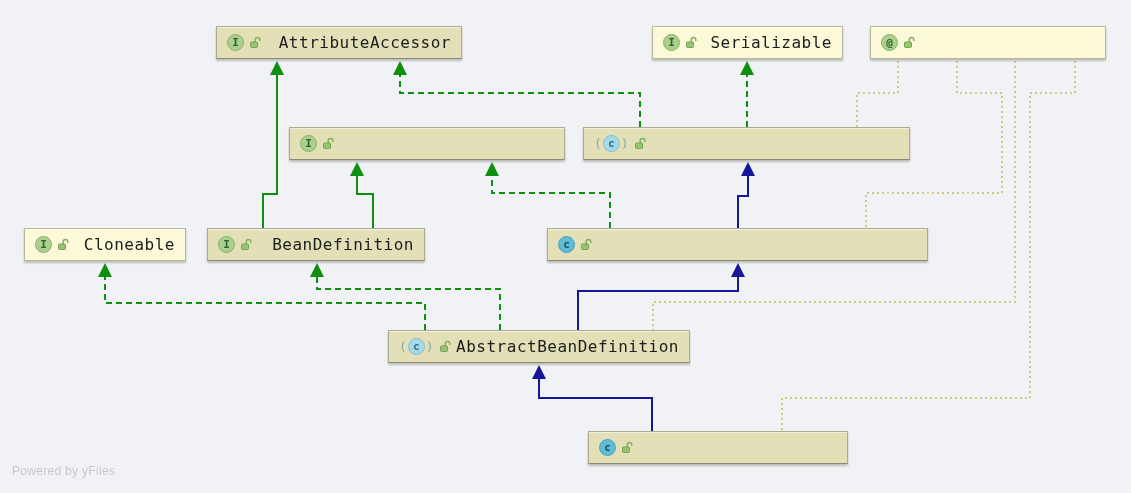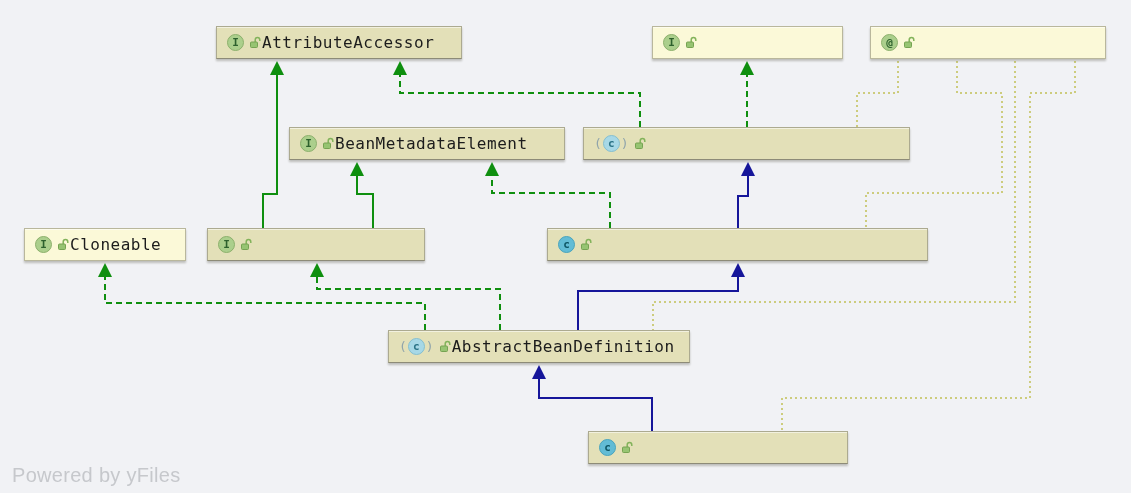--- a/index.html
+++ b/index.html
@@ -11,21 +11,21 @@
   #edges{position:absolute;left:0;top:0;width:1131px;height:493px;pointer-events:none;}
   .node{
     position:absolute;height:33px;display:flex;align-items:center;
     padding:0 10px;box-sizing:border-box;
     border:1px solid #acaa90;border-bottom-color:#8d8b78;
     box-shadow:0 2px 2px rgba(110,110,100,.40), inset 0 1px 0 rgba(255,255,255,.55);
     font-size:16px;color:var(--text,#1c1c1c);white-space:nowrap;
   }
   .node.project{background:var(--project-node-bg,#e3e0b8);}
   .node.library{background:var(--library-node-bg,#fbf9d8);border-color:#b9b79c;}
-  .node .lbl{flex:1;text-align:left;letter-spacing:.5px;}
+  .node .lbl{flex:1;text-align:right;letter-spacing:.5px;}
   .node.selected .lbl{color:var(--selected-text,#2f62bd);}
   
   .ic{
     width:17px;height:17px;border-radius:50%;flex:0 0 auto;
     display:flex;align-items:center;justify-content:center;
     font-size:11px;font-weight:bold;line-height:17px;
   }
   .ic-interface,.ic-annotation{background:#abcf8c;border:1px solid #8cb06c;color:#2d612d;box-sizing:border-box;}
   .ic-class{background:#62bcd5;border:1px solid #49a4bd;color:#0d5564;box-sizing:border-box;}
   .ic-abstract{background:#a7d8e6;border:1px solid #85bfd0;color:#2c7487;box-sizing:border-box;}
@@ -36,21 +36,21 @@
   
   .ln{fill:none;shape-rendering:crispEdges;}
   .ln.green{stroke:var(--extends-edge,#0f8f0f);stroke-width:2;}
   .ln.green.dashed{stroke-dasharray:6,4;}
   .ln.navy{stroke:var(--class-extends-edge,#16169a);stroke-width:2;}
   .ln.olive{stroke:var(--annotation-edge,#cdcc7d);stroke-width:1.5;stroke-dasharray:2,3;}
   .ah.green{fill:var(--extends-edge,#0f8f0f);}
   .ah.navy{fill:var(--class-extends-edge,#16169a);}
   .watermark{
     position:absolute;left:12px;top:464px;font-family:"Liberation Sans",sans-serif;
-    font-size:20px;color:var(--watermark,#c6c8cc);letter-spacing:.3px;
+    font-size:12px;color:var(--watermark,#c6c8cc);letter-spacing:.3px;
   }
 </style>
 </head>
 <body>
 
 <svg id="edges">
 
   <polyline class="ln green" points="263,228 263,194 277,194 277,74"></polyline>
   <polygon class="ah green" points="277,61 270,75 284,75"></polygon>
   <polyline class="ln green" points="373,228 373,194 357,194 357,175"></polyline>
@@ -96,20 +96,21 @@
 <div class="node library" style="left:652px;top:26px;width:191px;">
   <span class="icwrap">
       <span class="ic ic-interface">I</span>
     </span>
   <span class="lock">
       <svg width="13" height="13" viewBox="0 0 13 13">
         <path d="M6.2 6.3 V3.9 a2.3 2.3 0 0 1 4.6 0 V5" fill="none" stroke="#83b35b" stroke-width="1.5"></path>
         <rect x="1.5" y="6" width="7" height="5.5" rx="1" fill="#97c472" stroke="#76a352"></rect>
       </svg>
     </span>
+  <span class="lbl">Serializable</span>
 </div>
 
 <div class="node library" style="left:870px;top:26px;width:236px;">
   <span class="icwrap">
       <span class="ic ic-annotation">@</span>
     </span>
   <span class="lock">
       <svg width="13" height="13" viewBox="0 0 13 13">
         <path d="M6.2 6.3 V3.9 a2.3 2.3 0 0 1 4.6 0 V5" fill="none" stroke="#83b35b" stroke-width="1.5"></path>
         <rect x="1.5" y="6" width="7" height="5.5" rx="1" fill="#97c472" stroke="#76a352"></rect>
@@ -120,21 +121,20 @@
 <div class="node project" style="left:289px;top:127px;width:276px;">
   <span class="icwrap">
       <span class="ic ic-interface">I</span>
     </span>
   <span class="lock">
       <svg width="13" height="13" viewBox="0 0 13 13">
         <path d="M6.2 6.3 V3.9 a2.3 2.3 0 0 1 4.6 0 V5" fill="none" stroke="#83b35b" stroke-width="1.5"></path>
         <rect x="1.5" y="6" width="7" height="5.5" rx="1" fill="#97c472" stroke="#76a352"></rect>
       </svg>
     </span>
-  <span class="lbl">BeanMetadataElement</span>
 </div>
 
 <div class="node project" style="left:583px;top:127px;width:327px;">
   <span class="icwrap abstract">
       <span class="ic ic-abstract">c</span>
     </span>
   <span class="lock">
       <svg width="13" height="13" viewBox="0 0 13 13">
         <path d="M6.2 6.3 V3.9 a2.3 2.3 0 0 1 4.6 0 V5" fill="none" stroke="#83b35b" stroke-width="1.5"></path>
         <rect x="1.5" y="6" width="7" height="5.5" rx="1" fill="#97c472" stroke="#76a352"></rect>
@@ -158,20 +158,21 @@
 <div class="node project" style="left:207px;top:228px;width:218px;">
   <span class="icwrap">
       <span class="ic ic-interface">I</span>
     </span>
   <span class="lock">
       <svg width="13" height="13" viewBox="0 0 13 13">
         <path d="M6.2 6.3 V3.9 a2.3 2.3 0 0 1 4.6 0 V5" fill="none" stroke="#83b35b" stroke-width="1.5"></path>
         <rect x="1.5" y="6" width="7" height="5.5" rx="1" fill="#97c472" stroke="#76a352"></rect>
       </svg>
     </span>
+  <span class="lbl">BeanDefinition</span>
 </div>
 
 <div class="node project" style="left:547px;top:228px;width:381px;">
   <span class="icwrap">
       <span class="ic ic-class">c</span>
     </span>
   <span class="lock">
       <svg width="13" height="13" viewBox="0 0 13 13">
         <path d="M6.2 6.3 V3.9 a2.3 2.3 0 0 1 4.6 0 V5" fill="none" stroke="#83b35b" stroke-width="1.5"></path>
         <rect x="1.5" y="6" width="7" height="5.5" rx="1" fill="#97c472" stroke="#76a352"></rect>

